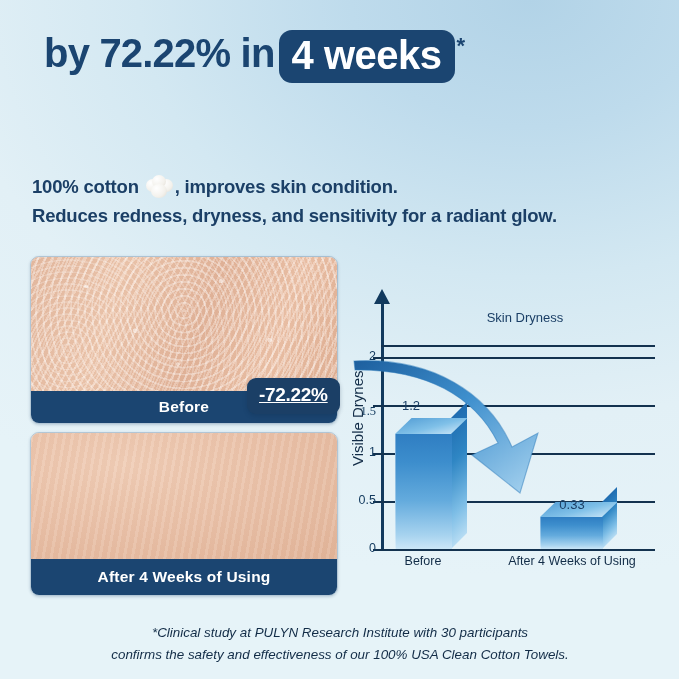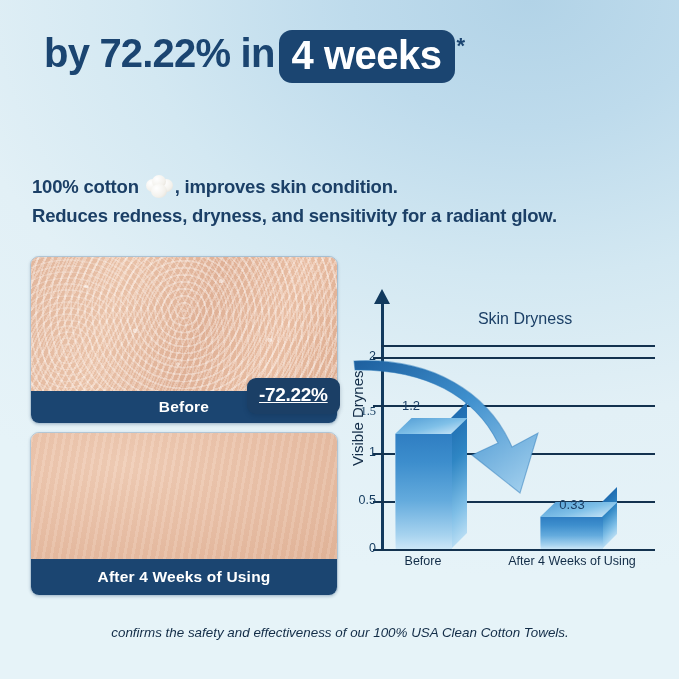--- a/index.html
+++ b/index.html
@@ -86,21 +86,21 @@
     font-weight:bold;font-size:15.5px;
     height:32px;line-height:32px;letter-spacing:.2px;
   }
   #card-before .cap{height:32px;line-height:32px;}
   #card-after .cap{height:36px;line-height:36px;}
 
   
   #chart{position:absolute;left:340px;top:288px;width:325px;height:300px;}
   .chart-title{
     position:absolute;left:70px;top:22px;width:230px;text-align:center;
-    color:#1b3f66;font-size:16px;
+    color:#1b3f66;font-size:13px;
   }
   .yaxis-label{
     position:absolute;left:-48px;top:118px;width:130px;text-align:center;
     color:#122c47;font-size:15px;
     transform:rotate(-90deg);transform-origin:50% 50%;
   }
   .axis-v{position:absolute;left:41px;top:14px;width:2.5px;height:248px;background:#123a5e;}
   .axis-arrow{
     position:absolute;left:34px;top:1px;width:0;height:0;
     border-left:8px solid transparent;border-right:8px solid transparent;
@@ -218,15 +218,16 @@
         <stop offset="45%" stop-color="#3e8fcd"></stop>
         <stop offset="100%" stop-color="#a9d4f0"></stop>
       </linearGradient>
     </defs>
     <path d="M2,6 C78,2 136,36 160,92 L186,78 L168,138 L120,100 L146,88 C122,40 72,14 3,15 Z" fill="url(#ag)" stroke="#2e7cbb" stroke-width="1.1" stroke-opacity=".5"></path>
   </svg>
 
   <div class="badge">-72.22%</div>
 
   <div class="footer">
+    <div>*Clinical study at PULYN Research Institute with 30 participants</div>
     <div>confirms the safety and effectiveness of our 100% USA Clean Cotton Towels.</div>
   </div>
 </div>
 
 </body></html>

